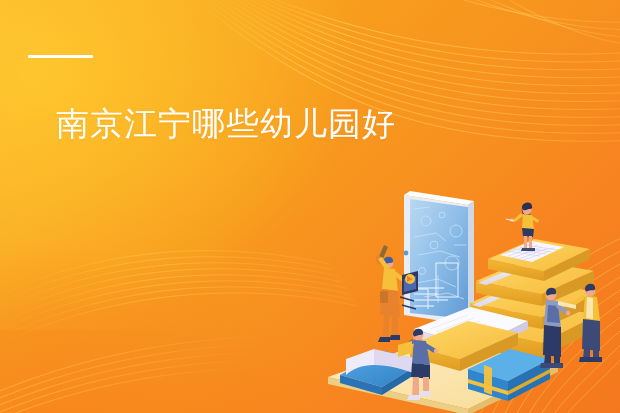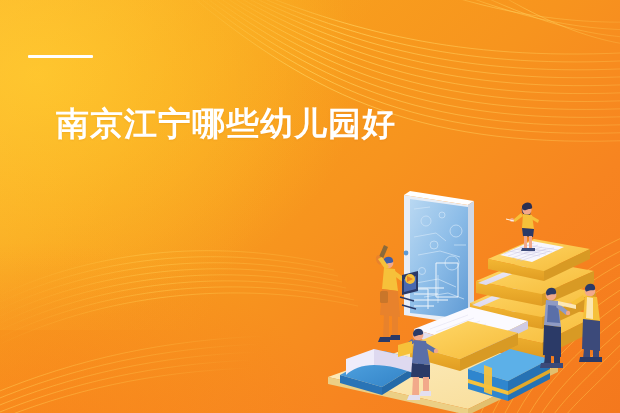--- a/index.html
+++ b/index.html
@@ -36,21 +36,21 @@
     position:absolute;left:28px;top:55px;
     width:65px;height:3px;background:#ffffff;border-radius:1px;
   }
 
   
   .title{
     position:absolute;left:56px;top:104px;
     margin:0;
     font-size:33px;line-height:40px;
     letter-spacing:1px;
-    font-weight:700;
+    font-weight:400;
     color:#ffffff;
     white-space:nowrap;
     text-shadow:0 1px 2px rgba(180,90,10,0.12);
   }
 
   
   .illus{position:absolute;right:-4px;bottom:-2px;width:306px;height:236px;}
   .illus svg{display:block;width:100%;height:100%;}
 </style>
 </head>

